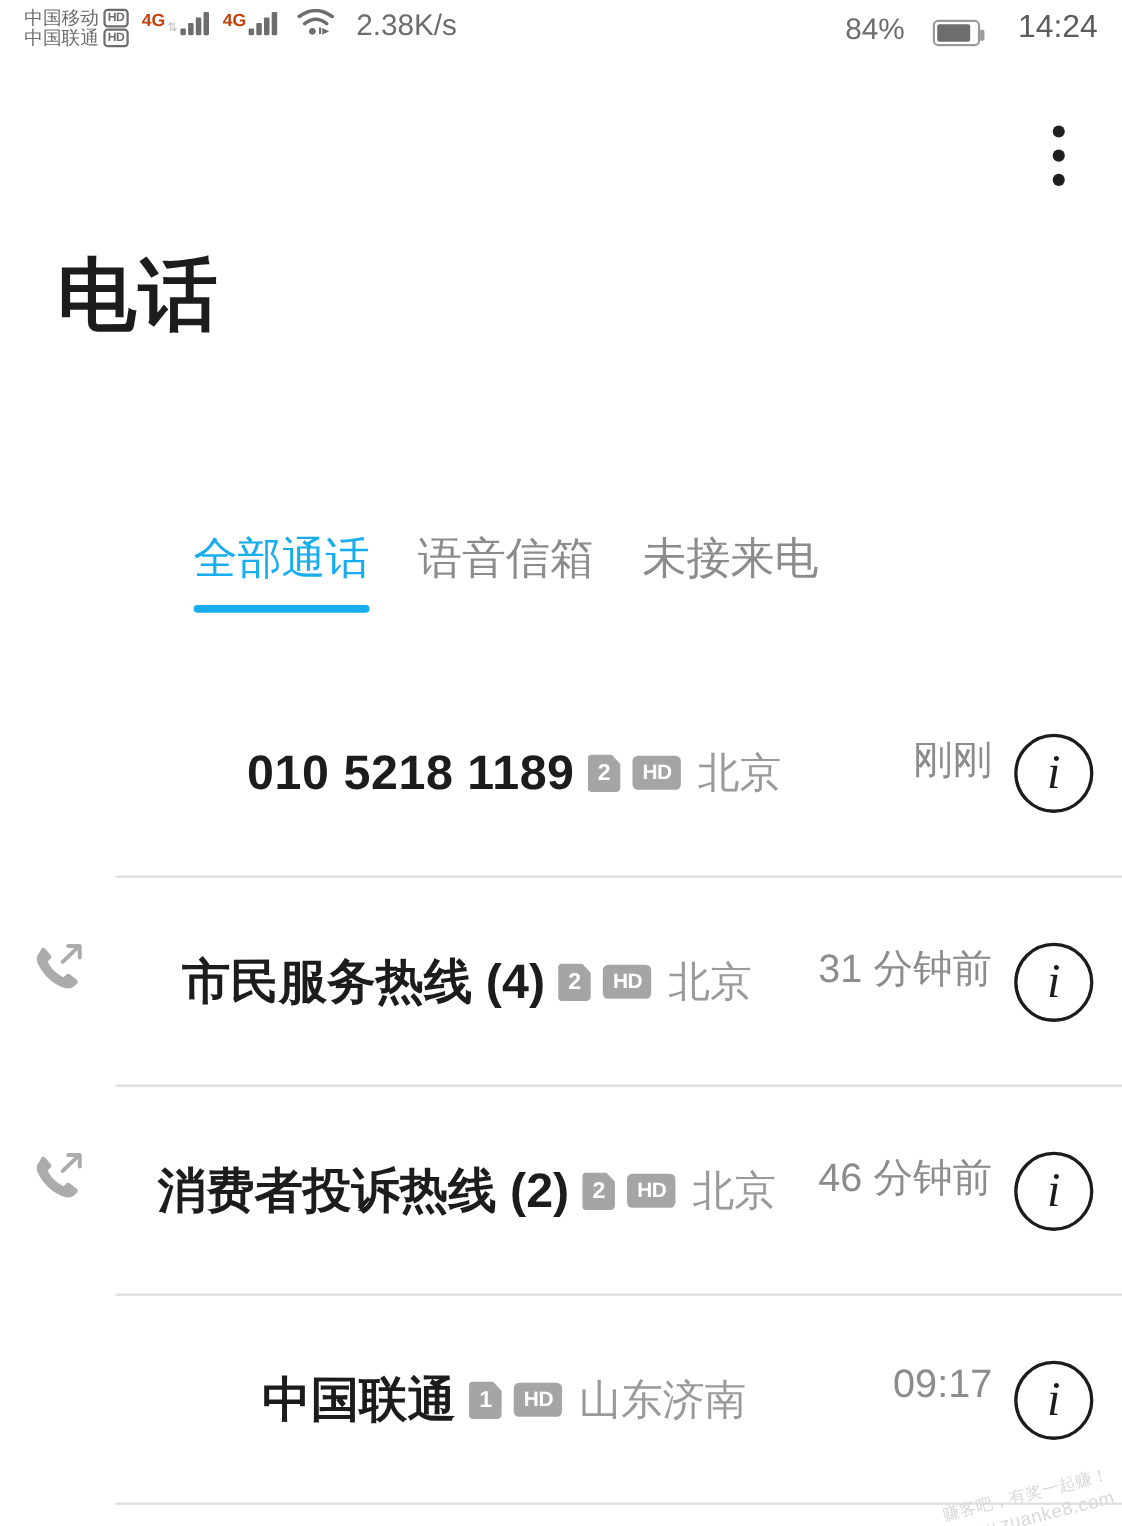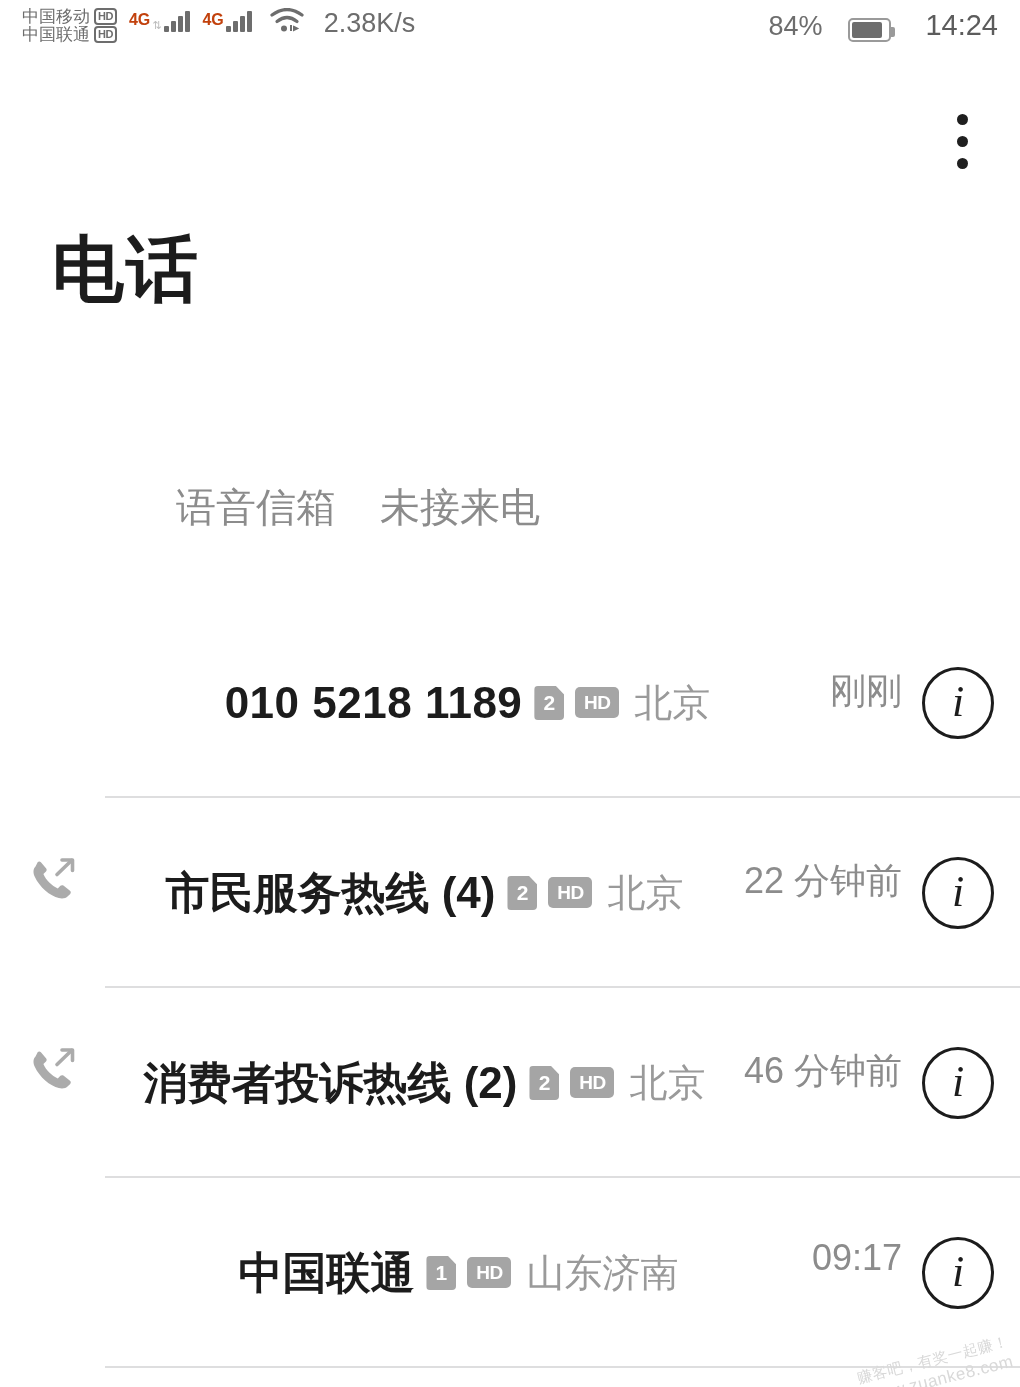--- a/index.html
+++ b/index.html
@@ -389,20 +389,21 @@
 
   <div class="overflow-btn">
     <i></i>
     <i></i>
     <i></i>
   </div>
 
   <div class="page-title">电话</div>
 
   <div class="tabs">
+    <div class="tab active">全部通话</div>
     <div class="tab">语音信箱</div>
     <div class="tab">未接来电</div>
   </div>
 
   <div class="call-list">
 
     <div class="call-row">
       <div class="call-icon-slot"></div>
       <div class="call-main">
         <div class="call-name num">010 5218 1189</div>
@@ -432,21 +433,21 @@
       </div>
       <div class="call-main">
         <div class="call-name">市民服务热线 (4)</div>
         <div class="call-sub">
           <span class="sim-badge">2</span>
           <span class="hd-badge">HD</span>
           <span class="call-location">北京</span>
         </div>
       </div>
       <div class="call-right">
-        <span class="call-time">22 分钟前</span>
+        <span class="call-time">31 分钟前</span>
         <span class="info-btn">
             <span>i</span>
           </span>
       </div>
     </div>
 
     <div class="call-row">
       <div class="call-icon-slot">
         <span>
           <svg width="54" height="54" viewBox="0 0 54 54">

